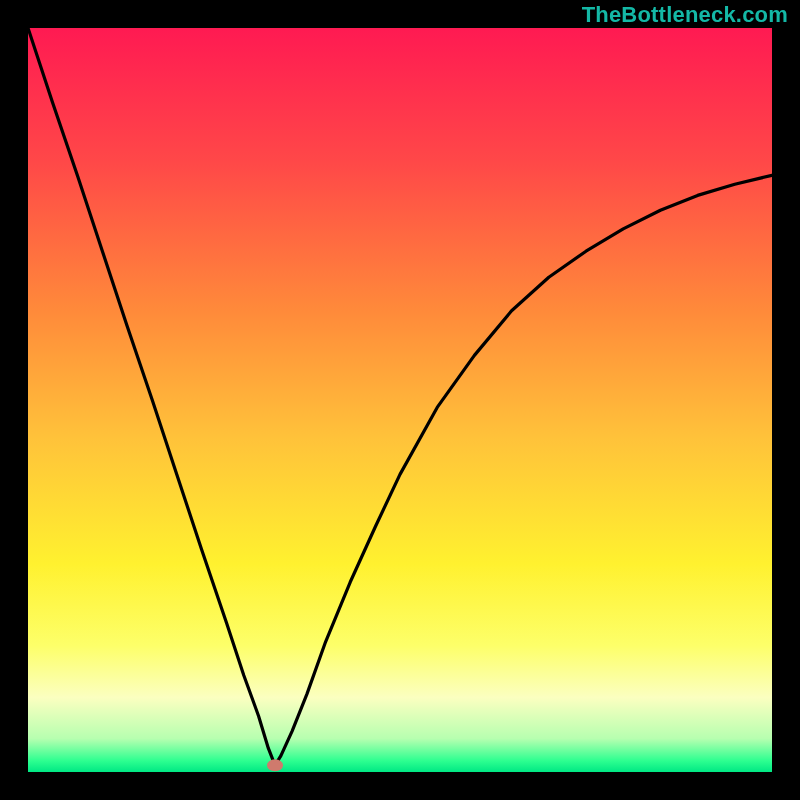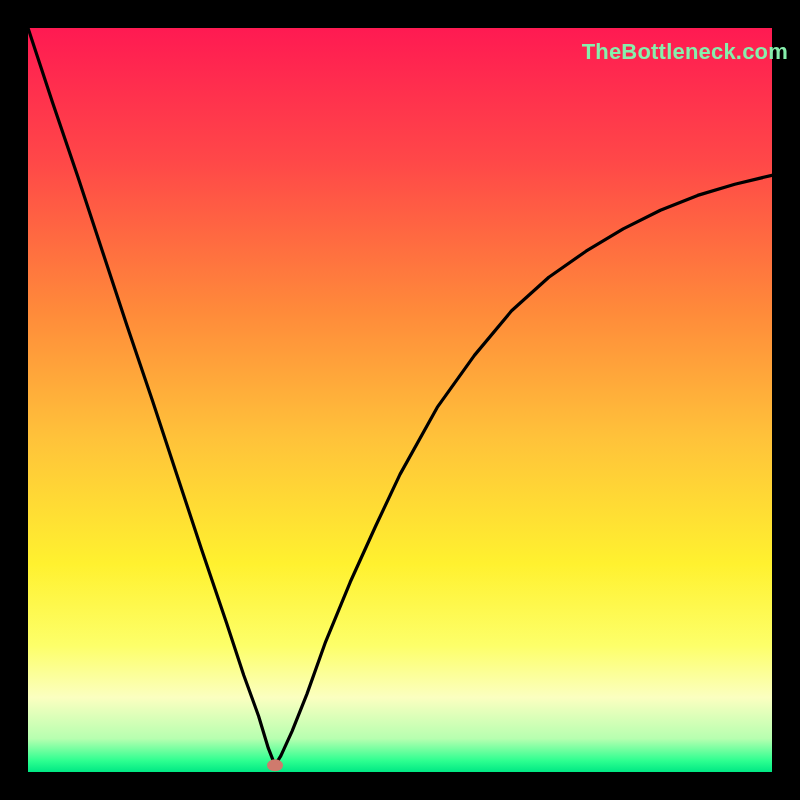--- a/index.html
+++ b/index.html
@@ -24,24 +24,23 @@
     height: 744px;
     overflow: hidden;
   }
   .watermark {
     position: absolute;
     top: 2px;
     right: 12px;
     font-family: Arial, Helvetica, sans-serif;
     font-size: 22px;
     font-weight: 600;
-    color: #86efac;
+    color: #14b8a6;
     letter-spacing: 0.2px;
     user-select: none;
-    margin-top: 37px;
   }
   svg { display: block; }
 </style>
 </head>
 <body>
 
 <div class="frame">
   <div class="plot-area">
     <svg id="chart-svg" width="744" height="744" viewBox="0 0 744 744" preserveAspectRatio="none">
       <defs>

